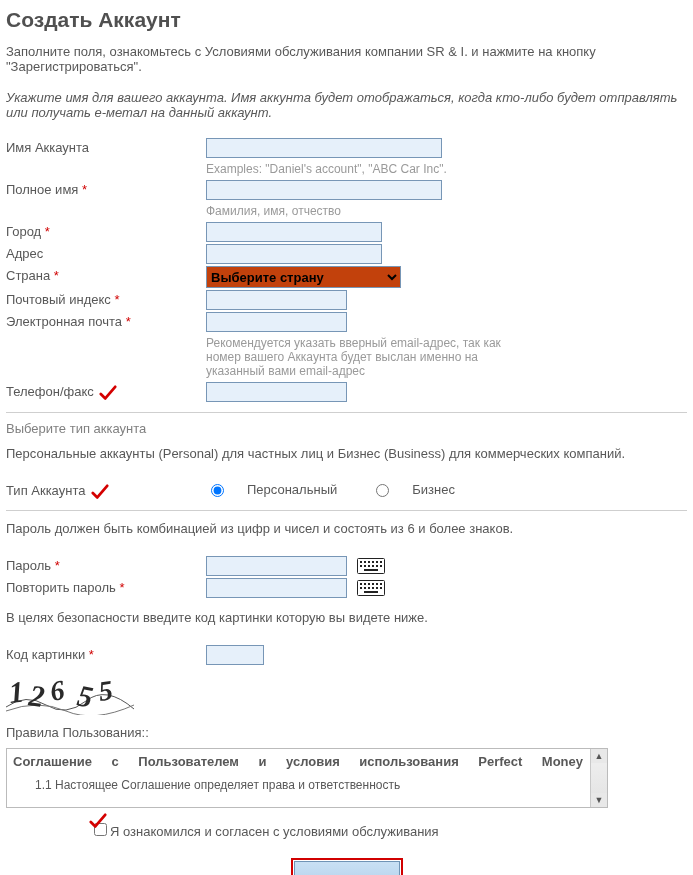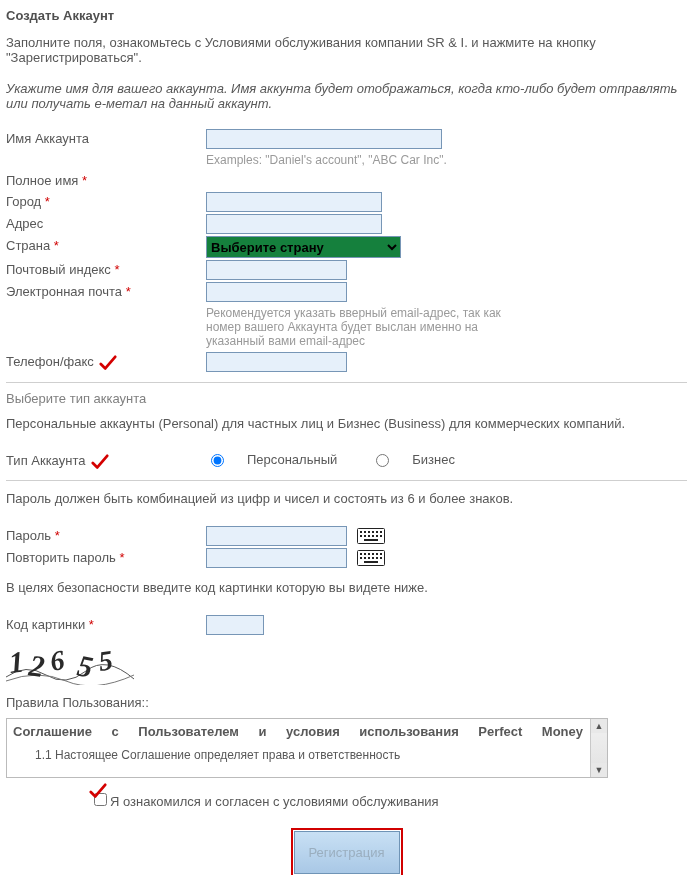--- a/index.html
+++ b/index.html
@@ -4,21 +4,21 @@
 <style>
   body {
     font-family: Arial, Helvetica, sans-serif;
     font-size: 13px;
     color: #585858;
     margin: 0;
     padding: 4px 6px;
     width: 681px;
   }
   h2.title {
-    font-size: 13px;
+    font-size: 21px;
     margin: 4px 0 12px 0;
     color: #505050;
     font-weight: bold;
   }
   .intro { margin-bottom: 16px; }
   .note { margin: 14px 0 18px 0; font-style: italic; }
   .row { display: flex; align-items: flex-start; margin-bottom: 4px; }
   .label-col { width: 200px; padding-top: 2px; color:#585858; }
   .input-col { flex: 1; }
   .req { color: #d00000; }
@@ -37,21 +37,21 @@
   .hint {
     color: #9a9a9a;
     font-size: 12px;
     margin-top: 4px;
     max-width: 300px;
   }
   select.country {
     width: 195px;
     height: 22px;
     border: 1px solid #7796B6;
-    background: #15803d;
+    background: #c2410c;
     font-size: 13px;
     font-weight: bold;
   }
   hr.sep {
     border: none;
     border-top: 1px solid #cfcfcf;
     margin: 10px 0 8px 0;
   }
   .sub-head { color:#808080; margin: 6px 0 10px 0; }
   .desc { margin: 10px 0 20px 0; }
@@ -123,20 +123,24 @@
 <div class="row">
   <div class="label-col">Имя Аккаунта</div>
   <div class="input-col">
     <input class="text w230" type="text" value="" style="">
     <div class="hint">Examples: "Daniel's account", "ABC Car Inc".</div>
   </div>
 </div>
 
 <div class="row">
   <div class="label-col"><span>Полное имя</span><span class="req"> *</span></div>
+  <div class="input-col">
+    <input class="text w230" type="text" value="" style="">
+    <div class="hint">Фамилия, имя, отчество</div>
+  </div>
 </div>
 
 <div class="row tight">
   <div class="label-col"><span>Город</span><span class="req"> *</span></div>
   <div class="input-col">
     <input class="text w170" type="text" value="" style="">
   </div>
 </div>
 
 <div class="row tight">

